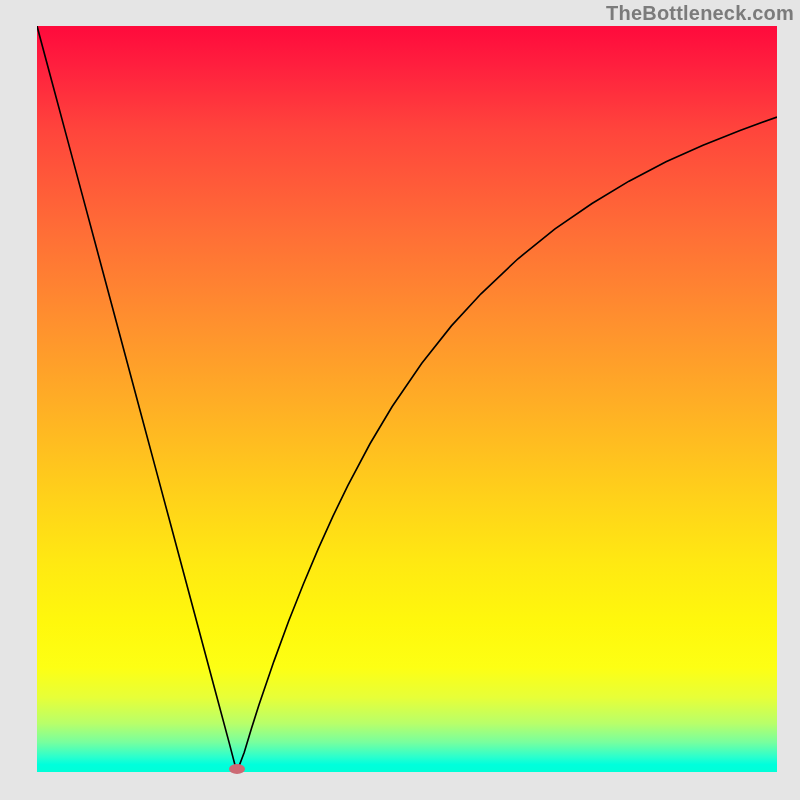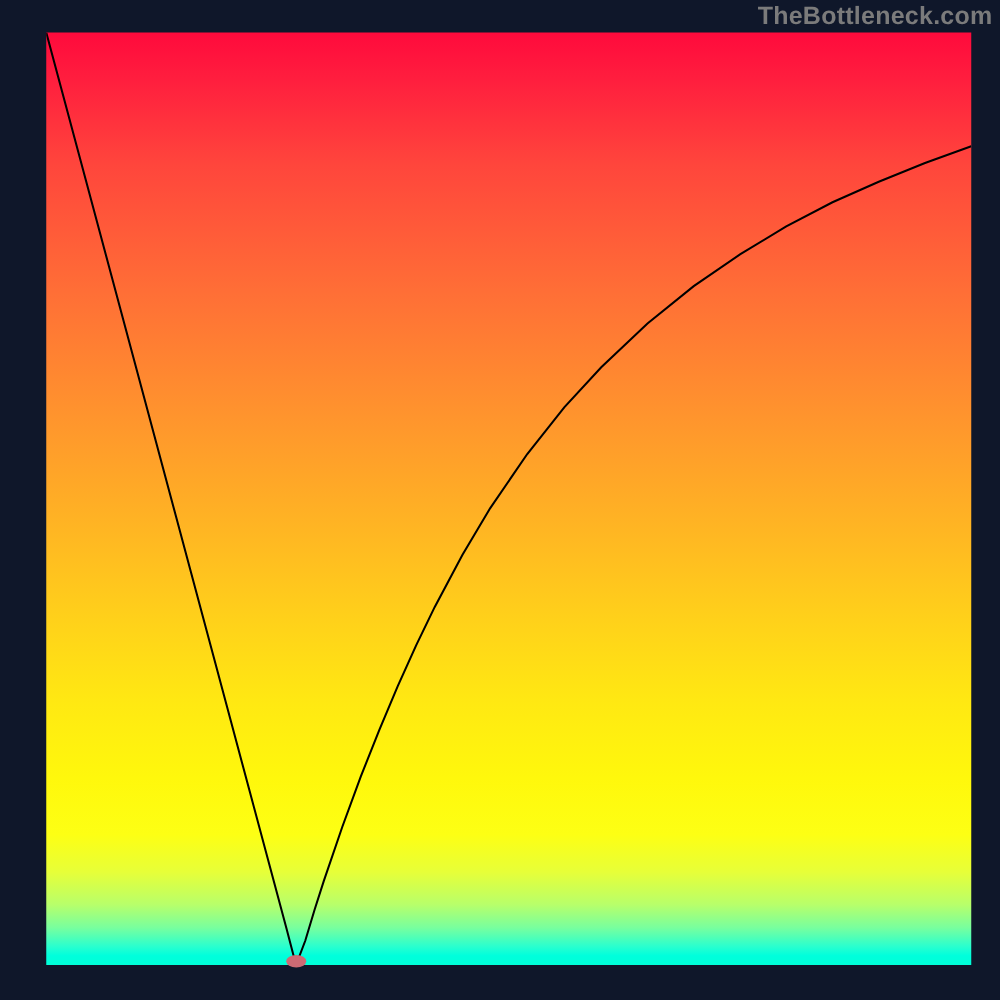--- a/index.html
+++ b/index.html
@@ -7,21 +7,21 @@
     padding: 0;
     width: 800px;
     height: 800px;
     background: #000000;
     overflow: hidden;
   }
   .container {
     position: relative;
     width: 800px;
     height: 800px;
-    background: #0f172a;
+    background: #e5e5e5;
   }
   .plot-area {
     position: absolute;
     box-sizing: border-box;
   }
   .gradient {
     position: absolute;
     inset: 0;
     background: linear-gradient(to bottom,
       #ff0a3c 0%,

